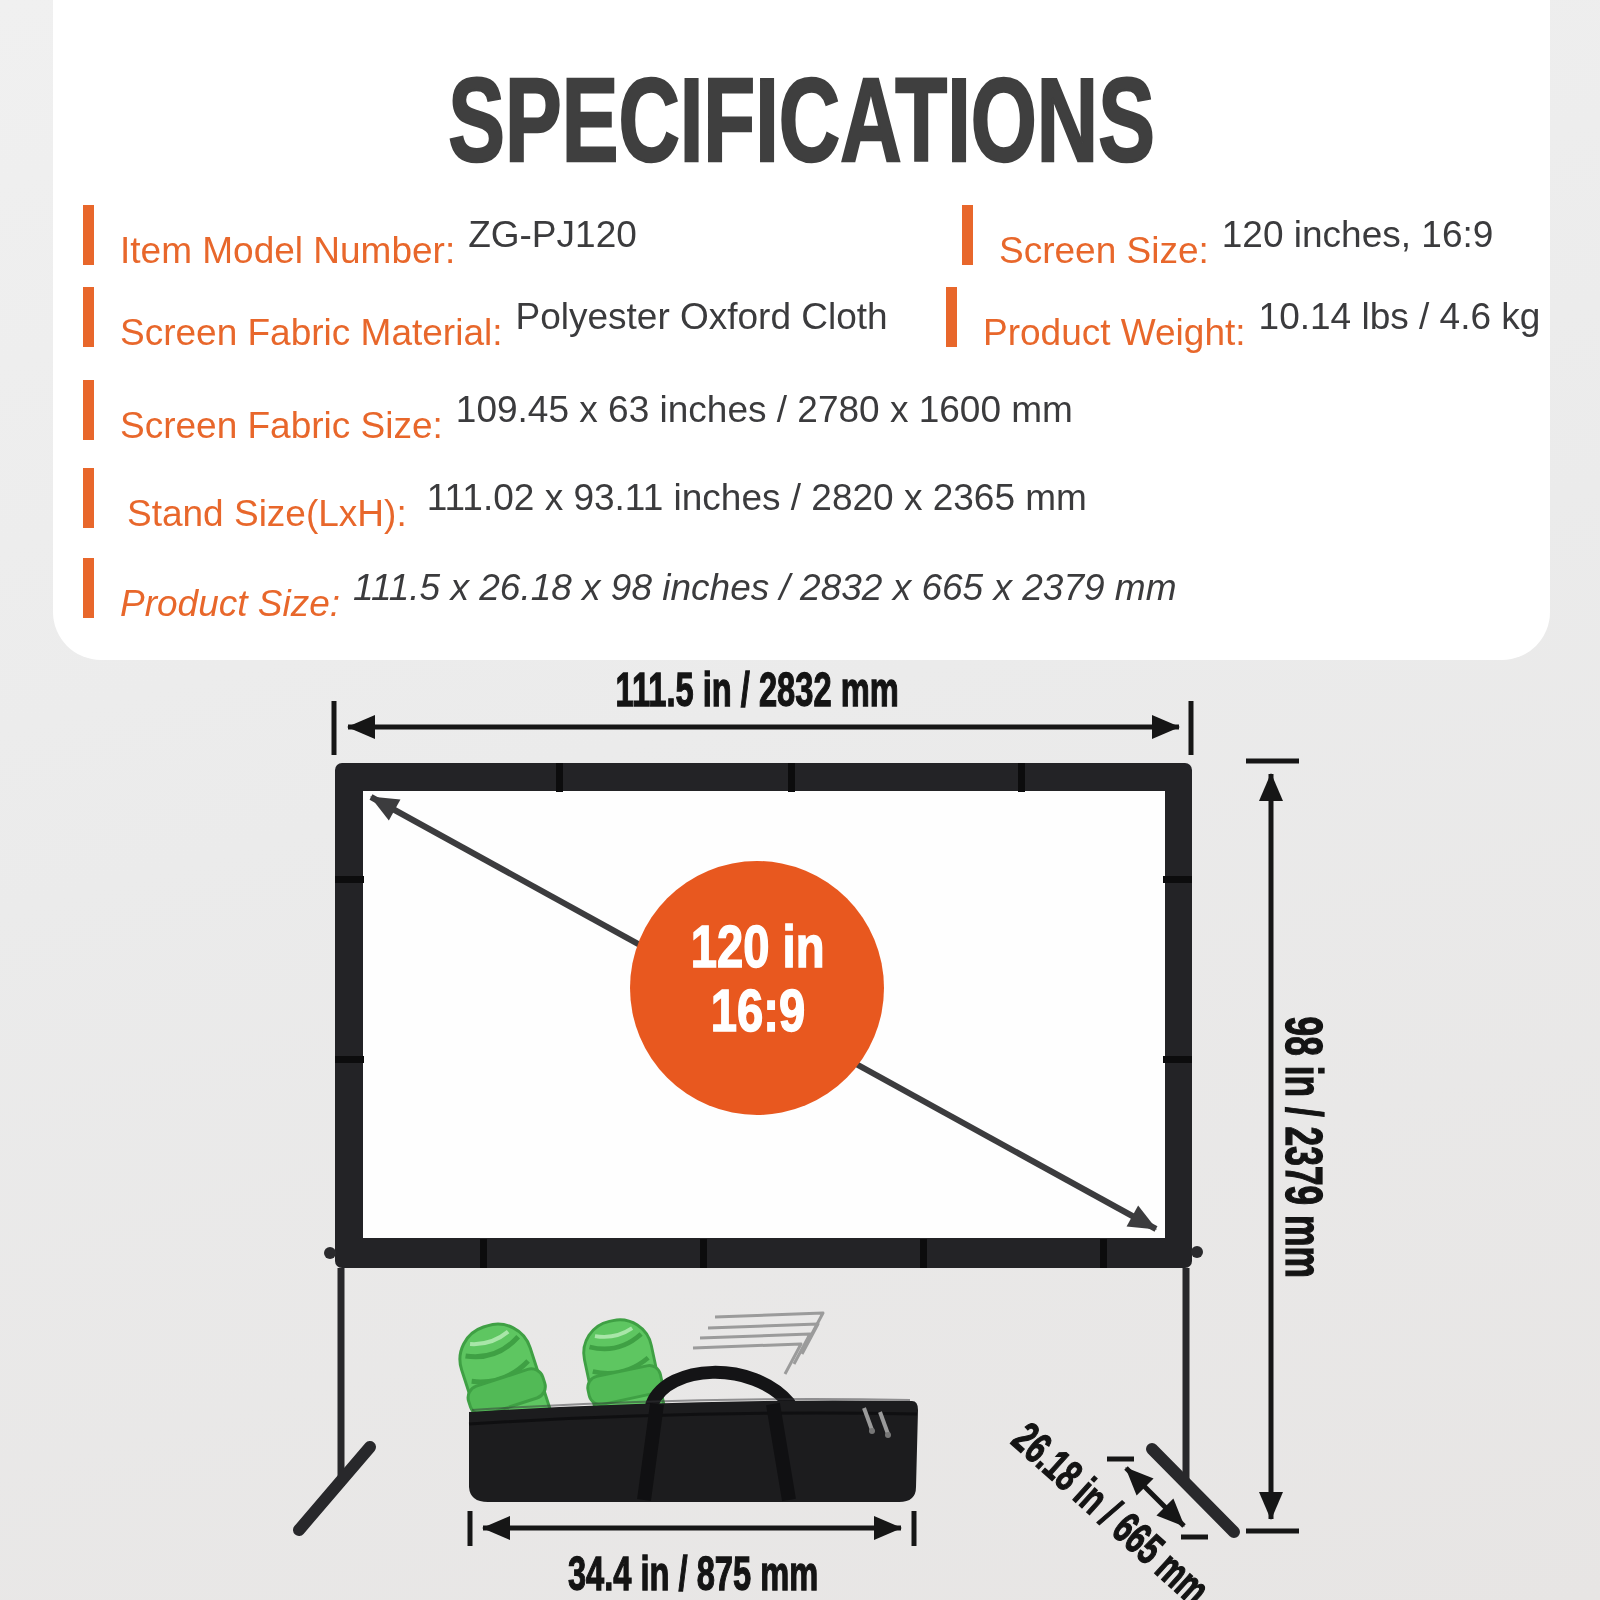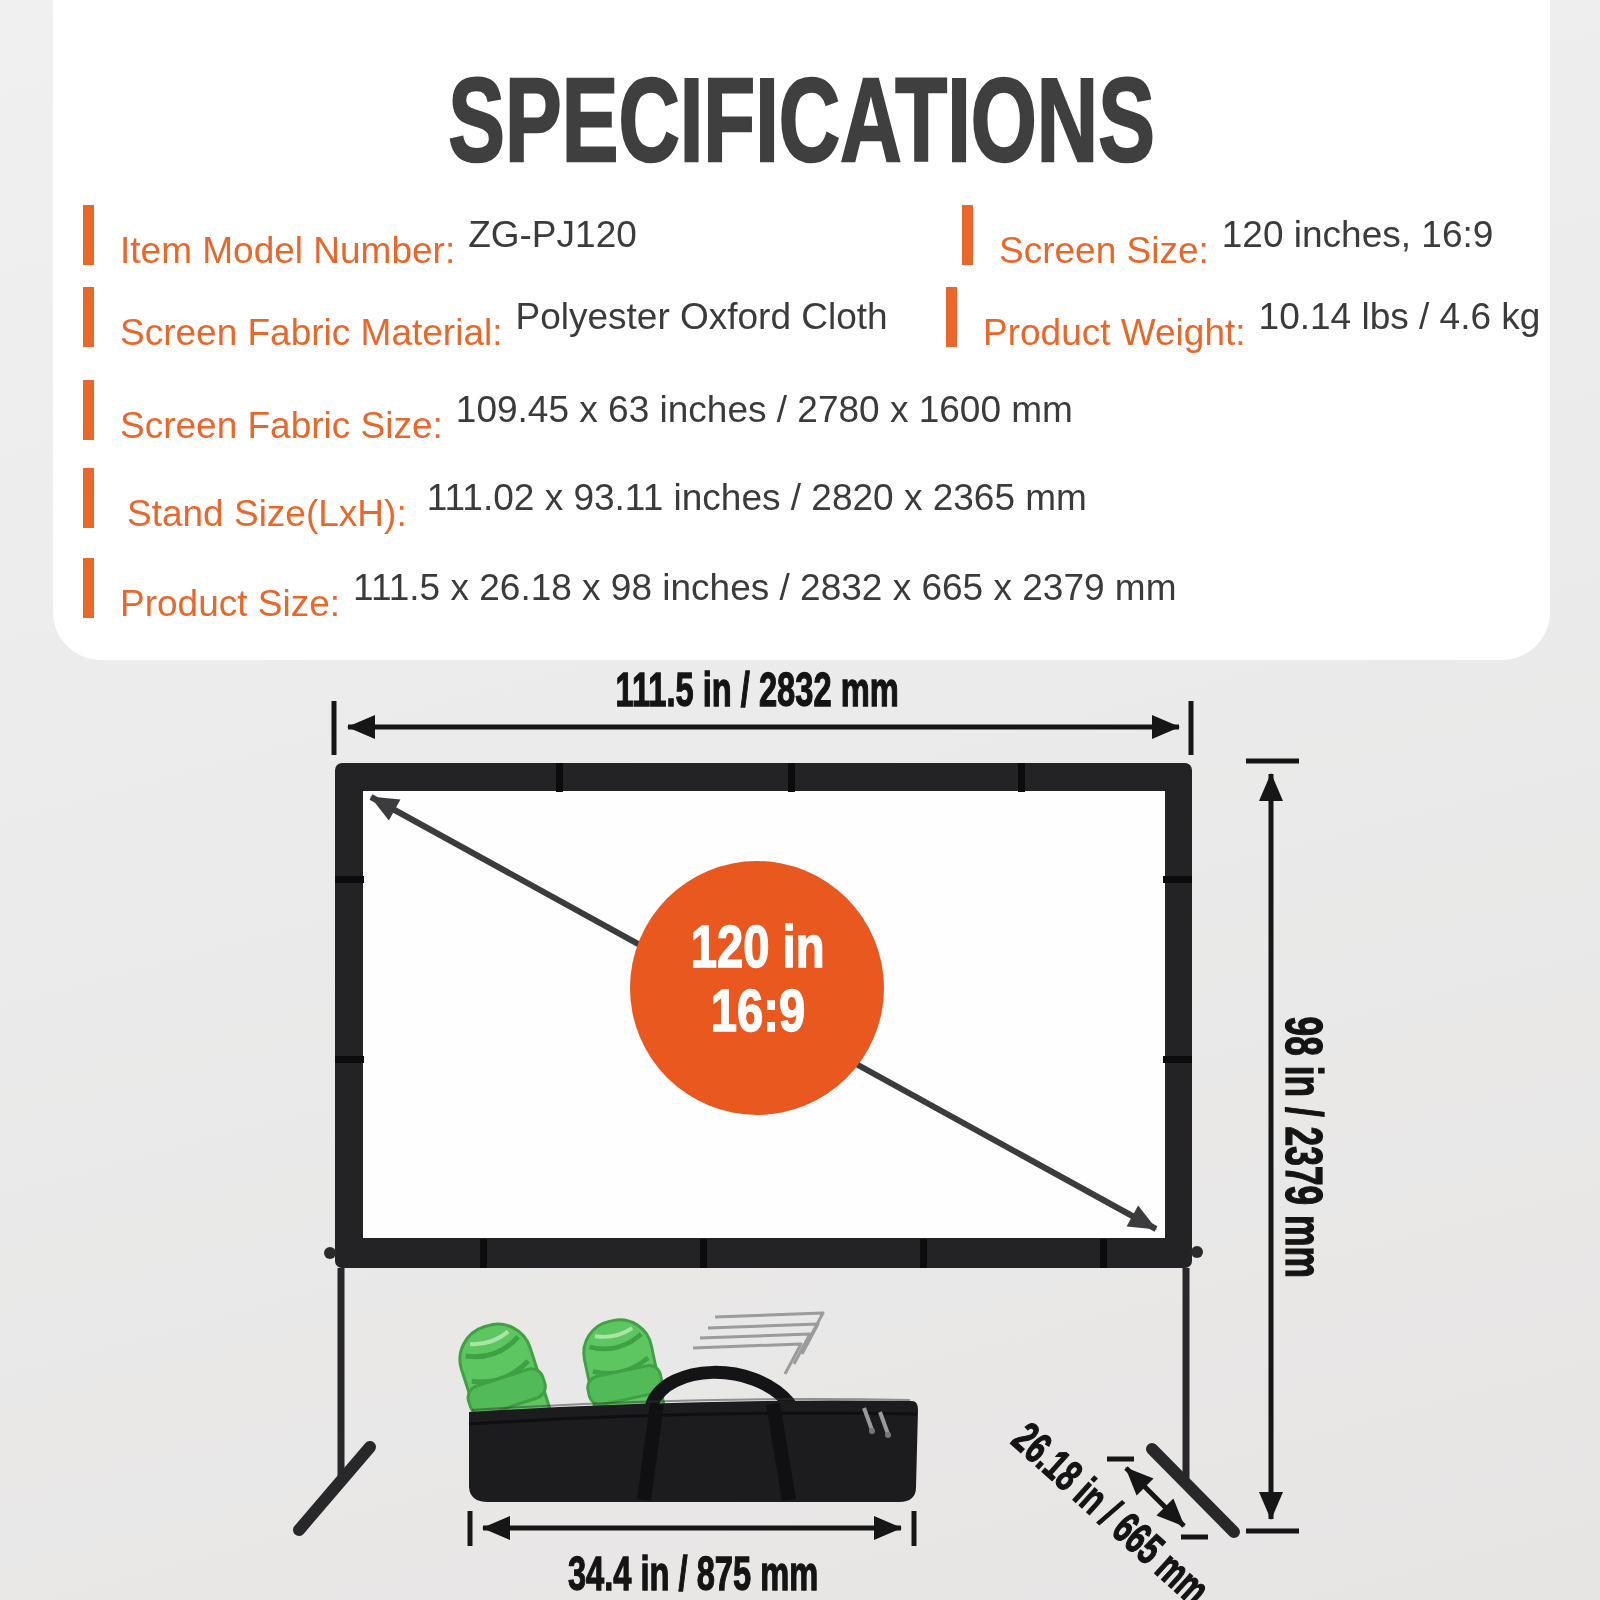--- a/index.html
+++ b/index.html
@@ -72,21 +72,21 @@
   <div class="spec" style="left:83px;top:380px;">
     <span class="bar"></span>
     <span class="lbl">Screen Fabric Size:</span>
     <span class="val">109.45 x 63 inches / 2780 x 1600 mm</span>
   </div>
   <div class="spec" style="left:83px;top:468px;gap:7px;">
     <span class="bar"></span>
     <span class="lbl">Stand Size(LxH):</span>
     <span class="val">111.02 x 93.11 inches / 2820 x 2365 mm</span>
   </div>
-  <div class="spec" style="left:83px;top:558px;">
+  <div class="spec" style="left:83px;top:558px;font-style:italic;">
     <span class="bar"></span>
     <span class="lbl">Product Size:</span>
     <span class="val">111.5 x 26.18 x 98 inches / 2832 x 665 x 2379 mm</span>
   </div>
 
   <svg class="diagram-svg" viewBox="0 0 1600 1600">
     <defs>
       <marker id="ah" markerUnits="userSpaceOnUse" markerWidth="30" markerHeight="26" refX="28" refY="13" orient="auto-start-reverse">
         <path d="M1,1 L29,13 L1,25 Z" fill="#161616"></path>
       </marker>

